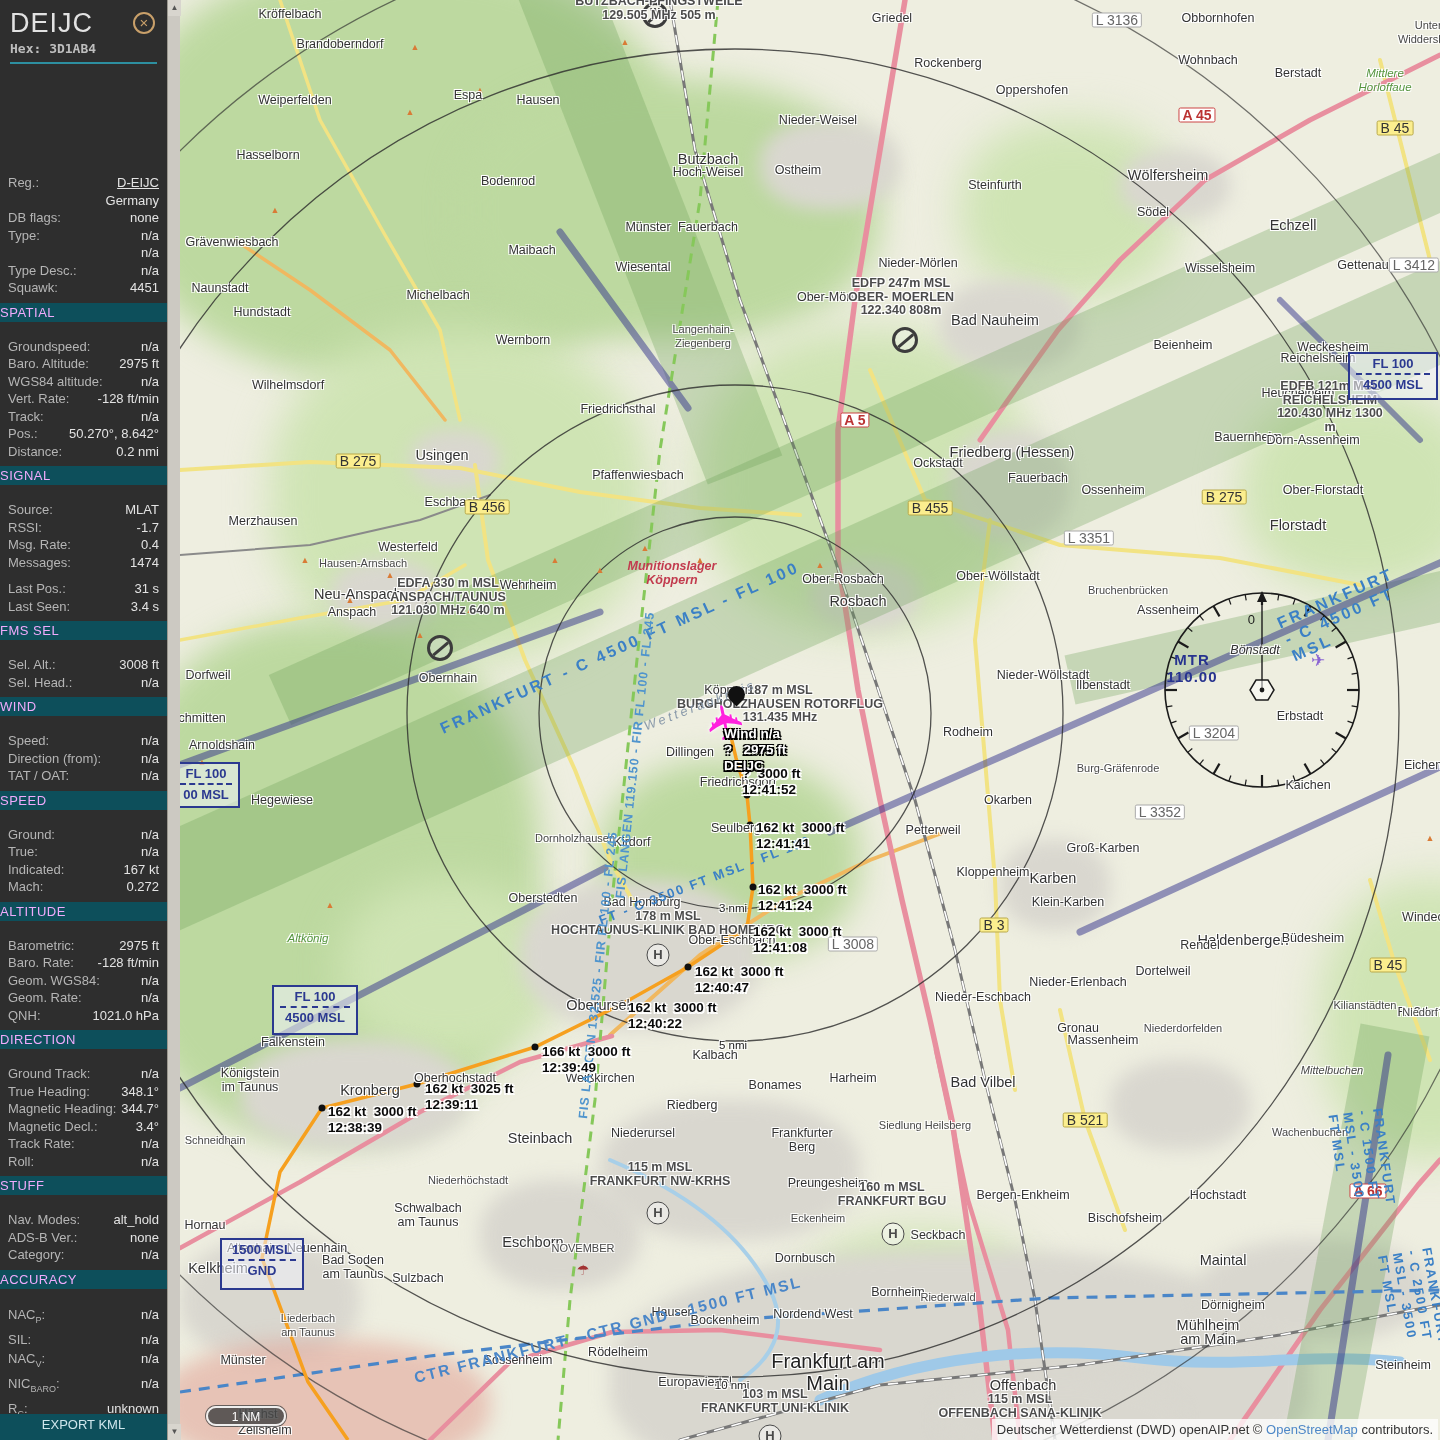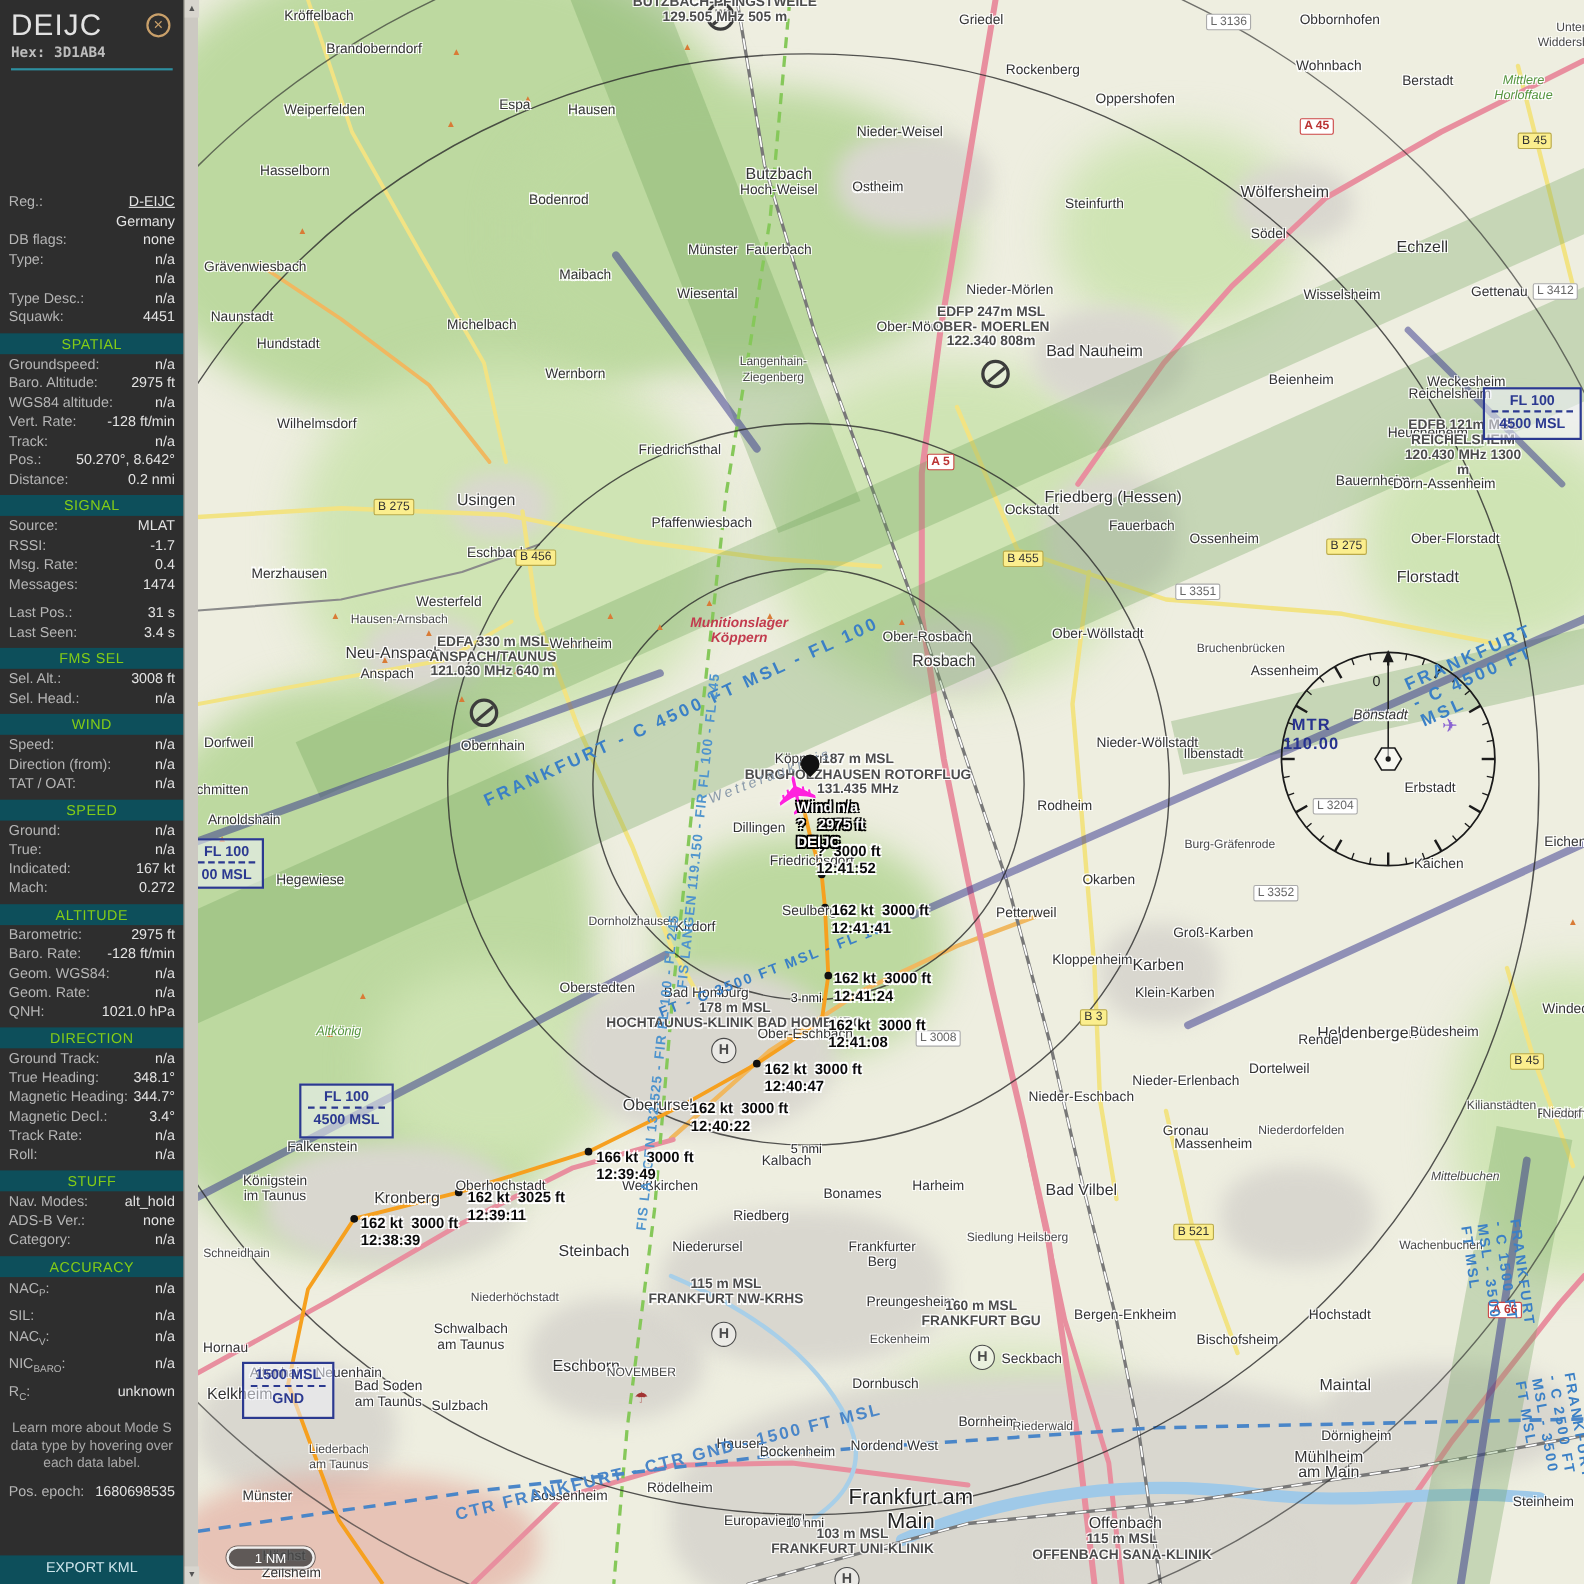--- a/index.html
+++ b/index.html
@@ -26,22 +26,22 @@
   #sb-divider { border-bottom:2px solid #2d8fa0; margin-top:6px; }
   #sb-photo { height:108px; }
 
   .row { display:flex; justify-content:space-between; padding:0 8px; font-size:13px;
     line-height:17.5px; }
   .row .lab { color:#b5b5b5; white-space:nowrap; }
   .row .val { color:#e3e3e3; text-align:right; }
   .row .val.link { text-decoration:underline; cursor:pointer; }
   .row.gap { margin-top:9px; }
   .row sub { font-size:9px; }
-  .sec-title { background:#0d4f5b; color:#84cc16; text-align:center; font-size:13px;
-    line-height:19px; height:19px; margin:6px 0 0 0; letter-spacing:0.5px; }
+  .sec-title { background:#0d4f5b; color:#f0abfc; font-size:13px;
+    line-height:19px; height:19px; margin:6px 0 16px 0; letter-spacing:0.5px; }
   .acc .row { line-height:19.5px; }
   #sb-footnote { margin-top:10px; padding:0 8px; text-align:center; color:#a9a9a9;
     font-size:12.5px; line-height:16px; }
   #sb-epoch { margin-top:9px; }
   #sb-export { position:absolute; bottom:0; left:0; width:167px; height:26px;
     background:#0d4f5b; color:#cfe6ec; text-align:center; font-size:13px;
     line-height:22px; cursor:pointer; }
 
   
   #map { position:absolute; left:180px; top:0; width:1260px; height:1440px;
@@ -68,21 +68,21 @@
 
   .as { position:absolute; z-index:7; white-space:pre-line; color:#3b80c6; font-weight:bold; }
   .as-big { font-size:16px; letter-spacing:3px; }
   .as-med { font-size:13px; letter-spacing:2px; }
   .as-ctr { font-size:15.5px; letter-spacing:2px; color:#4a86c8; }
   .as-fir { font-size:12.5px; letter-spacing:1px; color:#4f94cd; }
   .as-admin { font-size:13px; letter-spacing:3px; color:#8a9aaa; font-weight:normal; font-style:italic; }
   .as-mtr { font-size:15px; color:#27338f; text-align:center; line-height:17px; letter-spacing:1px; }
   .as-danger { font-size:12.5px; color:#c23b4e; font-style:italic; text-align:center; line-height:14px; }
 
-  .roadbox { position:absolute; transform:translate(-50%,-50%); z-index:6; font-size:11px;
+  .roadbox { position:absolute; transform:translate(-50%,-50%); z-index:6; font-size:14px;
     padding:0 3px; line-height:13px; border-radius:2px; white-space:nowrap; }
   .roadbox.A { background:#fff; border:1.5px solid #cc4444; color:#bb3333; font-weight:bold; }
   .roadbox.B { background:#fbee8e; border:1px solid #b9a94a; color:#333; }
   .roadbox.L { background:#fff; border:1px solid #aaa; color:#666; }
 
   .altbox { position:absolute; z-index:7; border:2px solid #2b3990; color:#2b3990;
     background:rgba(240,243,252,0.55); font-weight:bold; font-size:13px; text-align:center; }
   .altbox .l1 { padding-top:2px; }
   .altbox .dash { border-top:2px dashed #2b3990; margin:2px 6px; }
 
@@ -837,13 +837,16 @@
 12:41:52</div>
     </div>
 
   <div id="ac-marker" style="left: 548px; top: 686px; position: absolute;"></div>
   <div id="ac-icon" style="left: 525px; top: 694px; position: absolute; transform: rotate(258deg); color: rgb(255, 34, 221);">✈</div>
   <div id="ac-label" style="left: 544px; top: 726px; position: absolute;">Wind n/a
 ?   2975 ft
 DEIJC</div>
 
   <div id="scalebar">1 NM</div>
+  <div id="attribution">
+    <span>Deutscher Wetterdienst (DWD) openAIP.net © </span><a>OpenStreetMap</a><span> contributors.</span>
+  </div>
 </div>
 
 </body></html>

